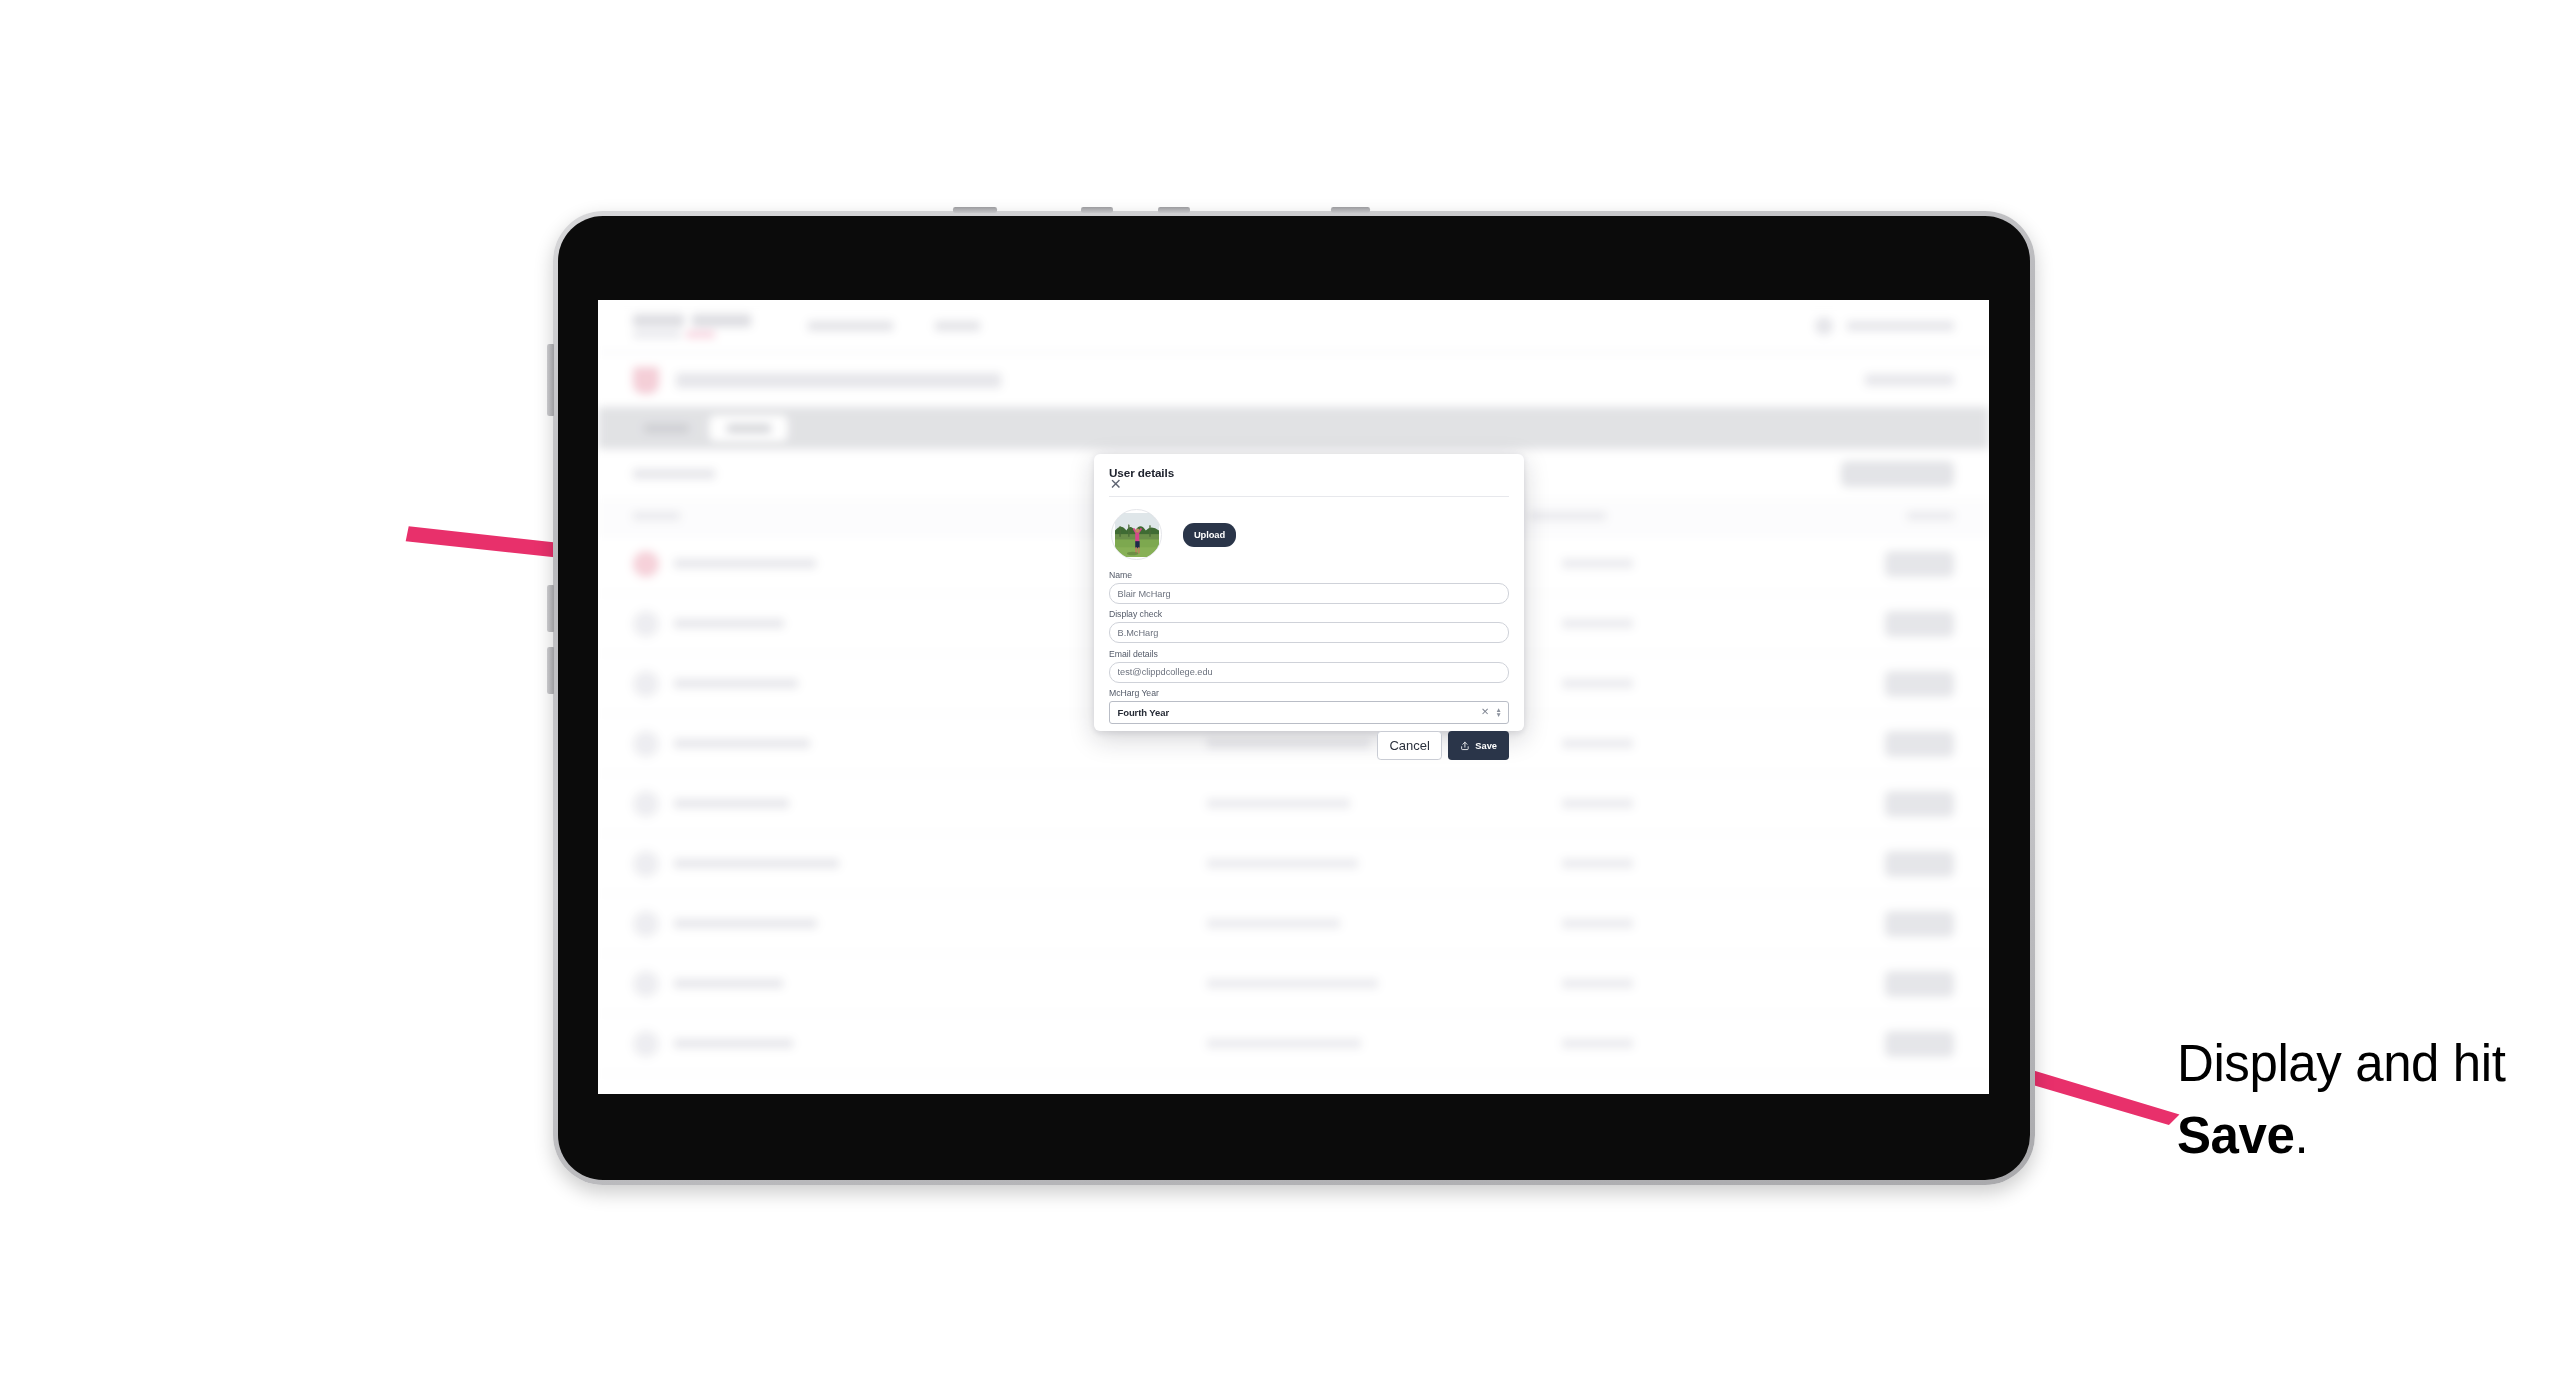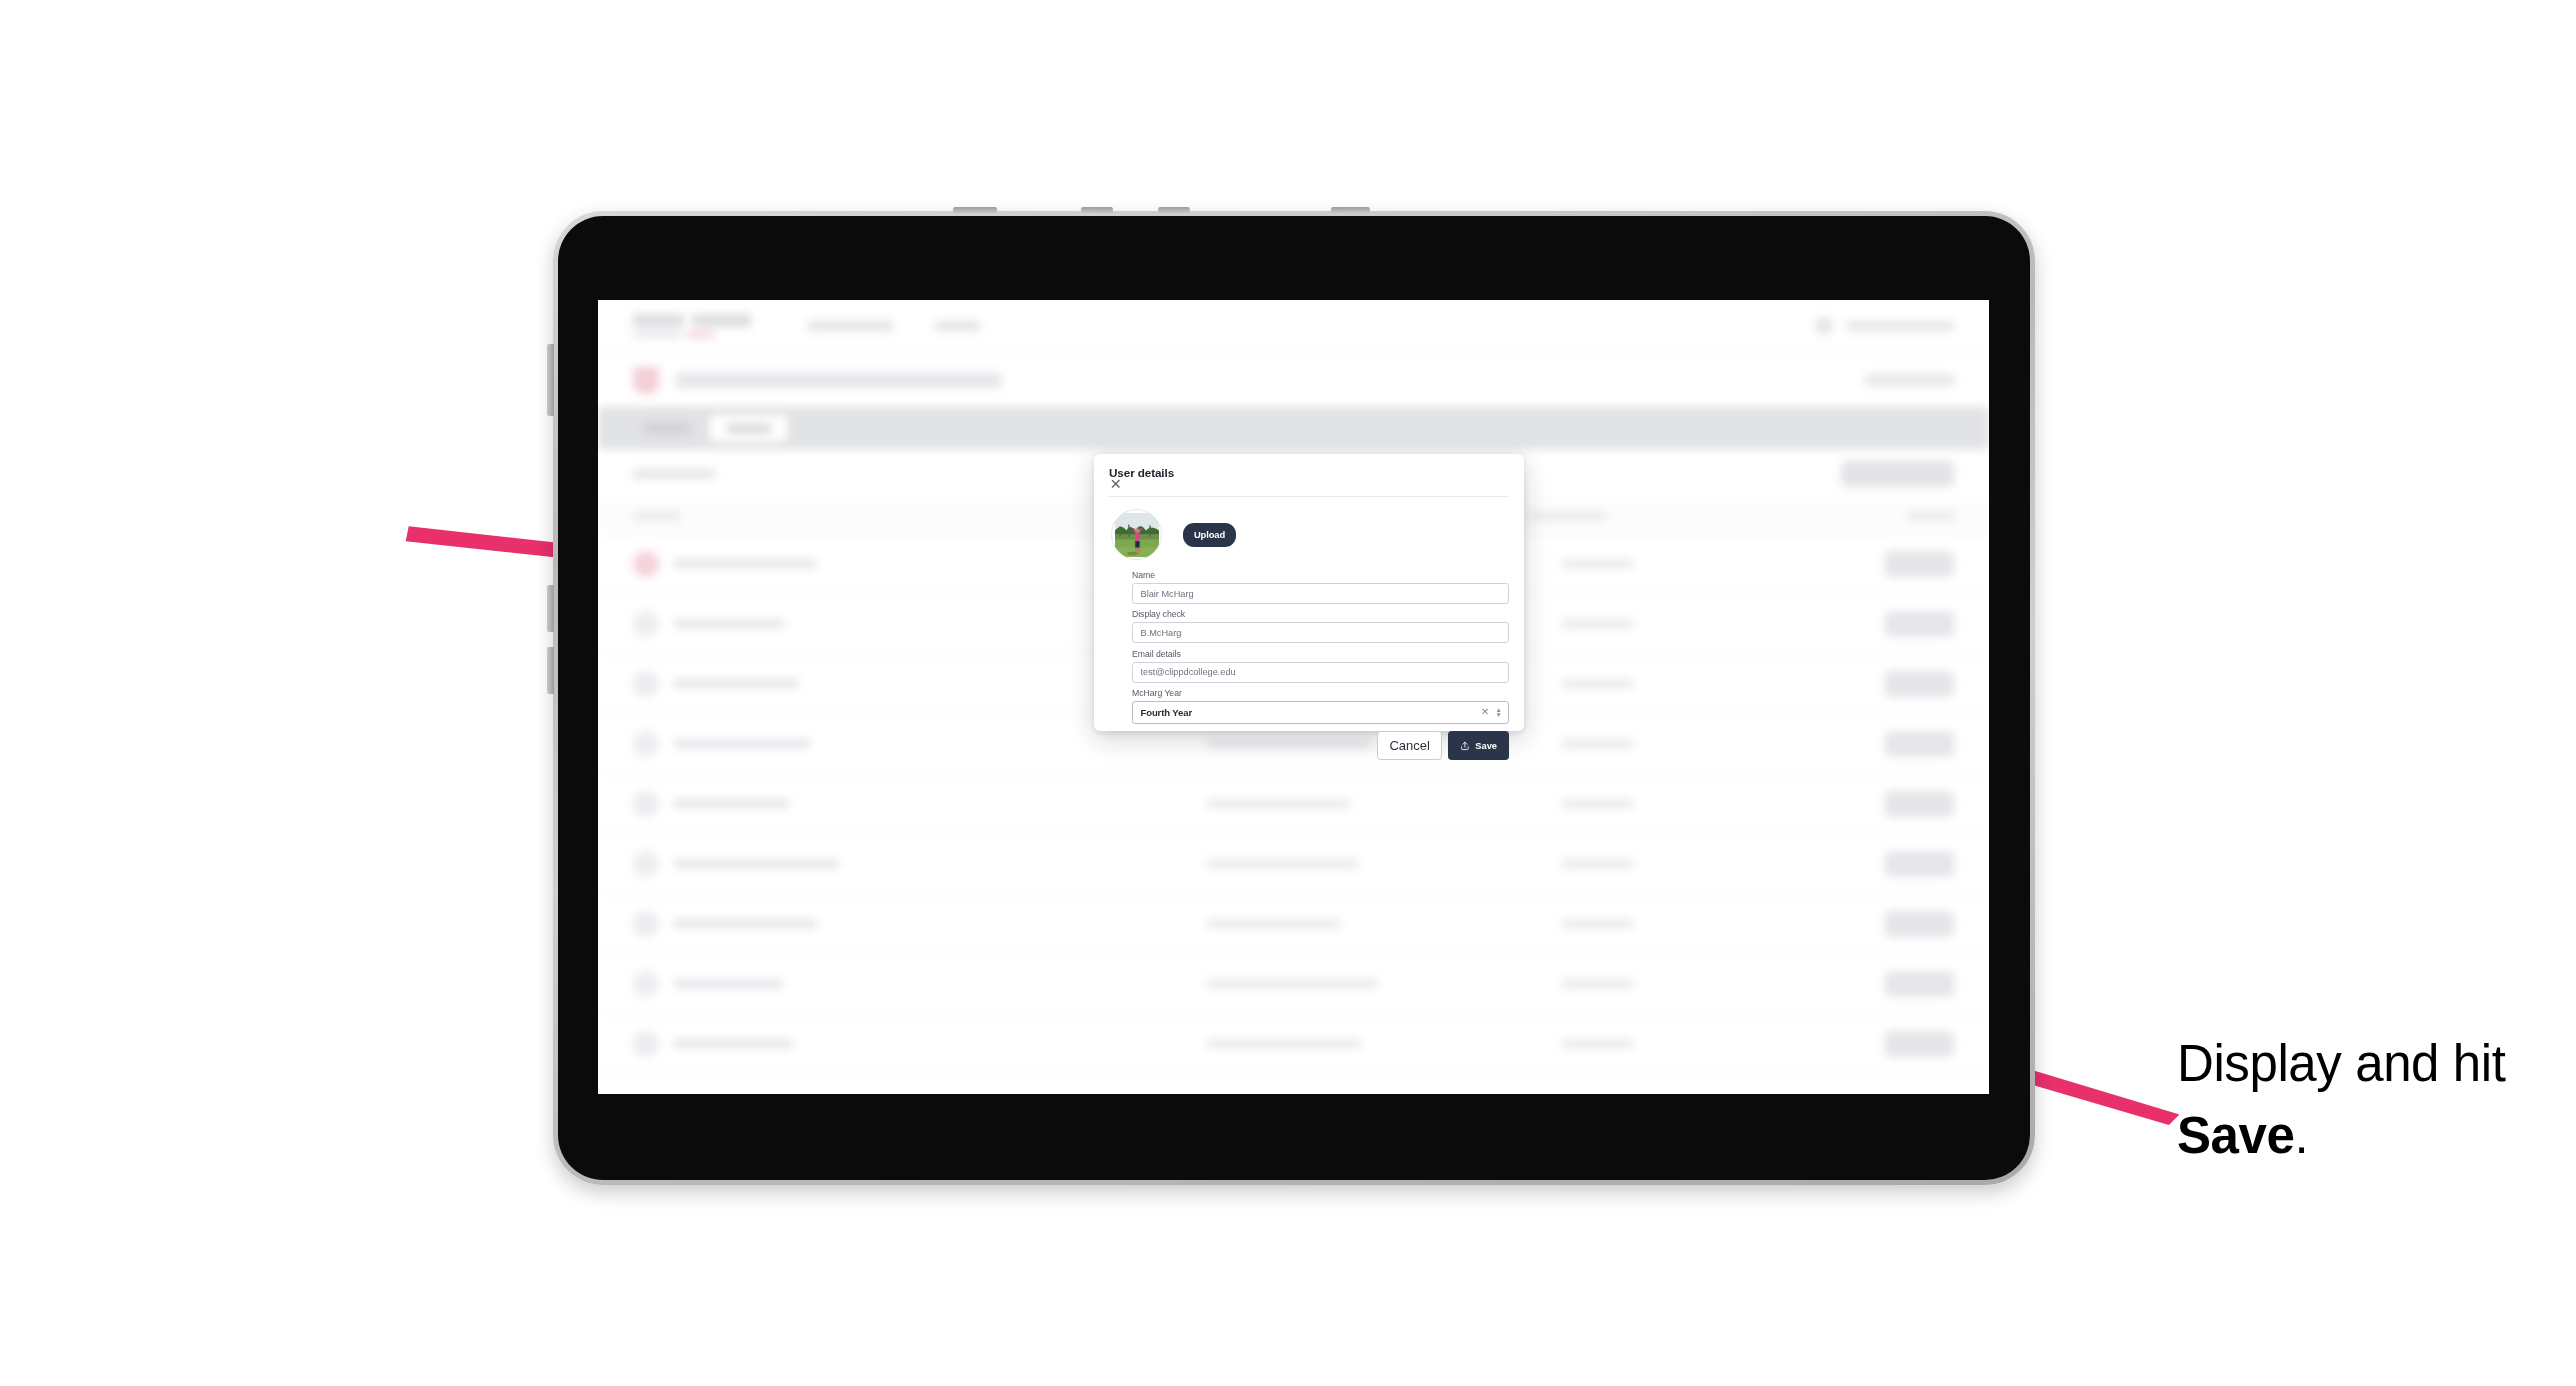--- a/index.html
+++ b/index.html
@@ -271,32 +271,32 @@
     border: none;
     border-radius: 11px;
     font-size: 9.4px;
     font-weight: 600;
     padding: 6.8px 10.6px;
     cursor: pointer;
     font-family: "Liberation Sans", sans-serif;
     letter-spacing: -0.1px;
   }
 
-  .field { margin-top: 5.3px; margin-left: 23px; }
+  .field { margin-top: 5.3px; }
   .field-label {
     font-size: 8.7px;
     color: #535a68;
     margin-bottom: 3px;
     letter-spacing: -0.04px;
   }
   .field-input {
     width: 100%;
     height: 21px;
     border: 0.8px solid #cfd2d9;
-    border-radius: 3px;
+    border-radius: 10px;
     background: #ffffff;
     font-size: 9.2px;
     color: #6c727e;
     padding: 0 7.5px;
     font-family: "Liberation Sans", sans-serif;
     outline: none;
   }
   .field-input::placeholder { color: #8d939e; }
 
   #select-wrap { position: relative; }

